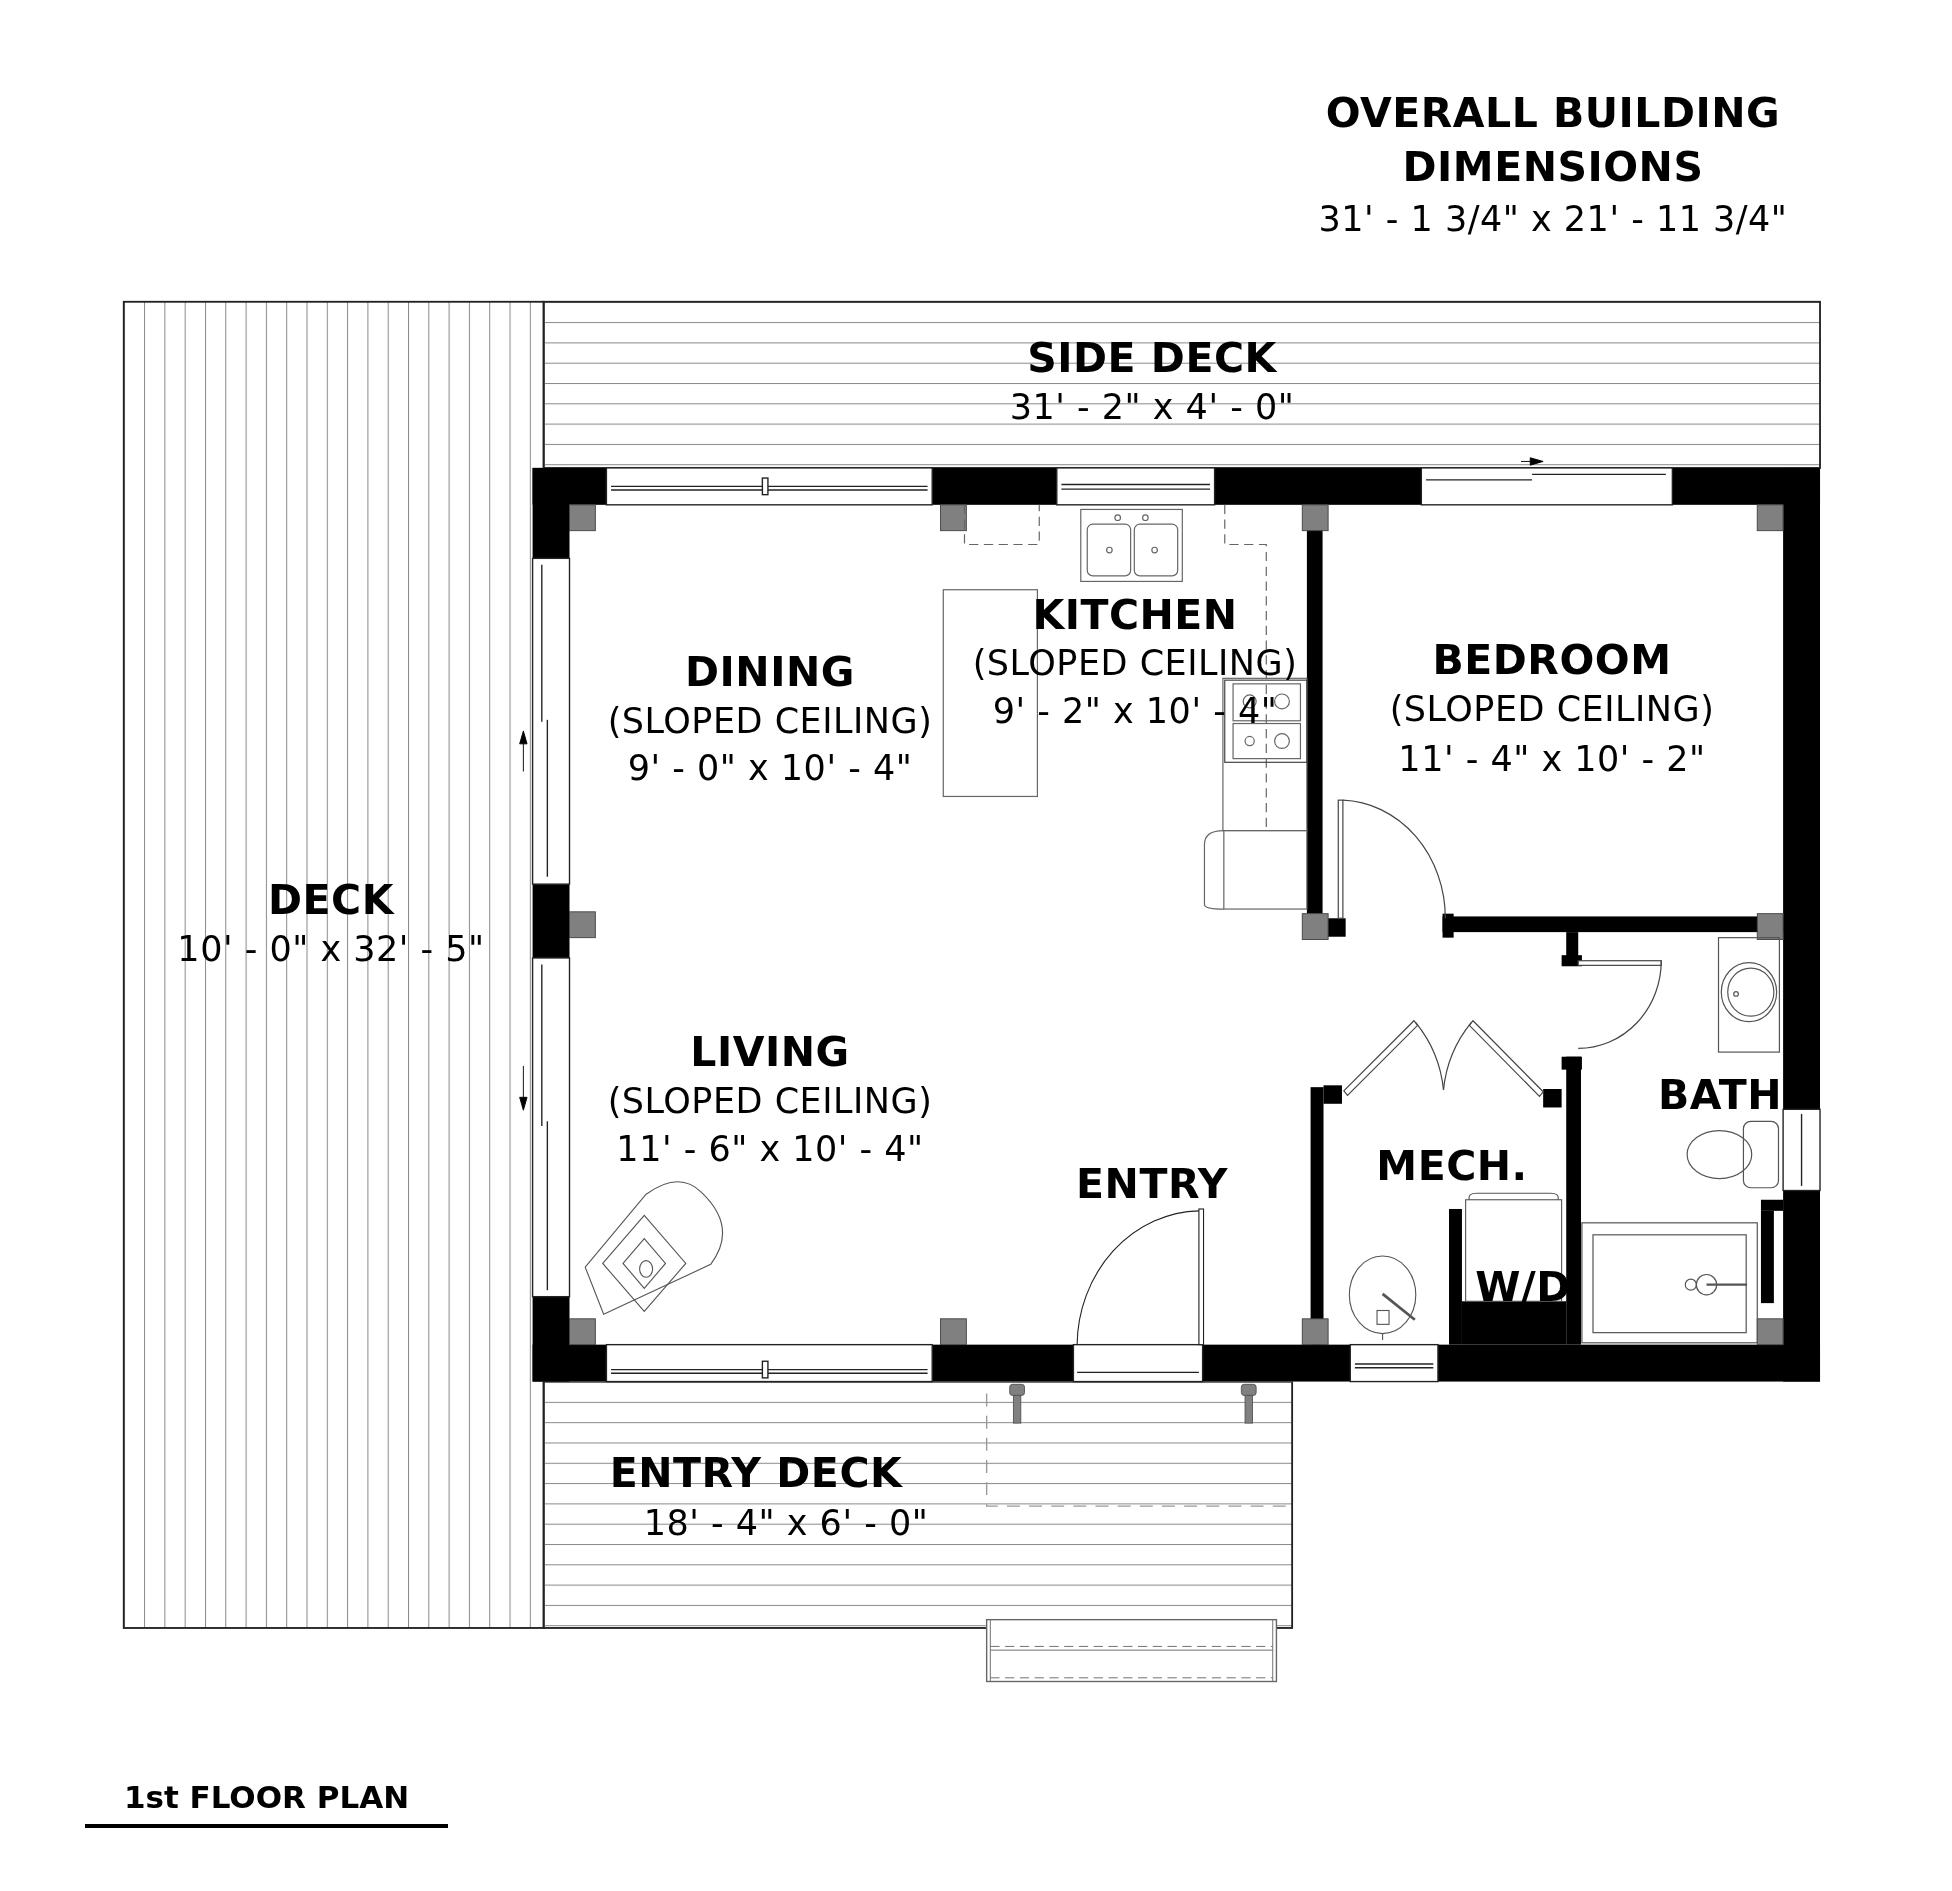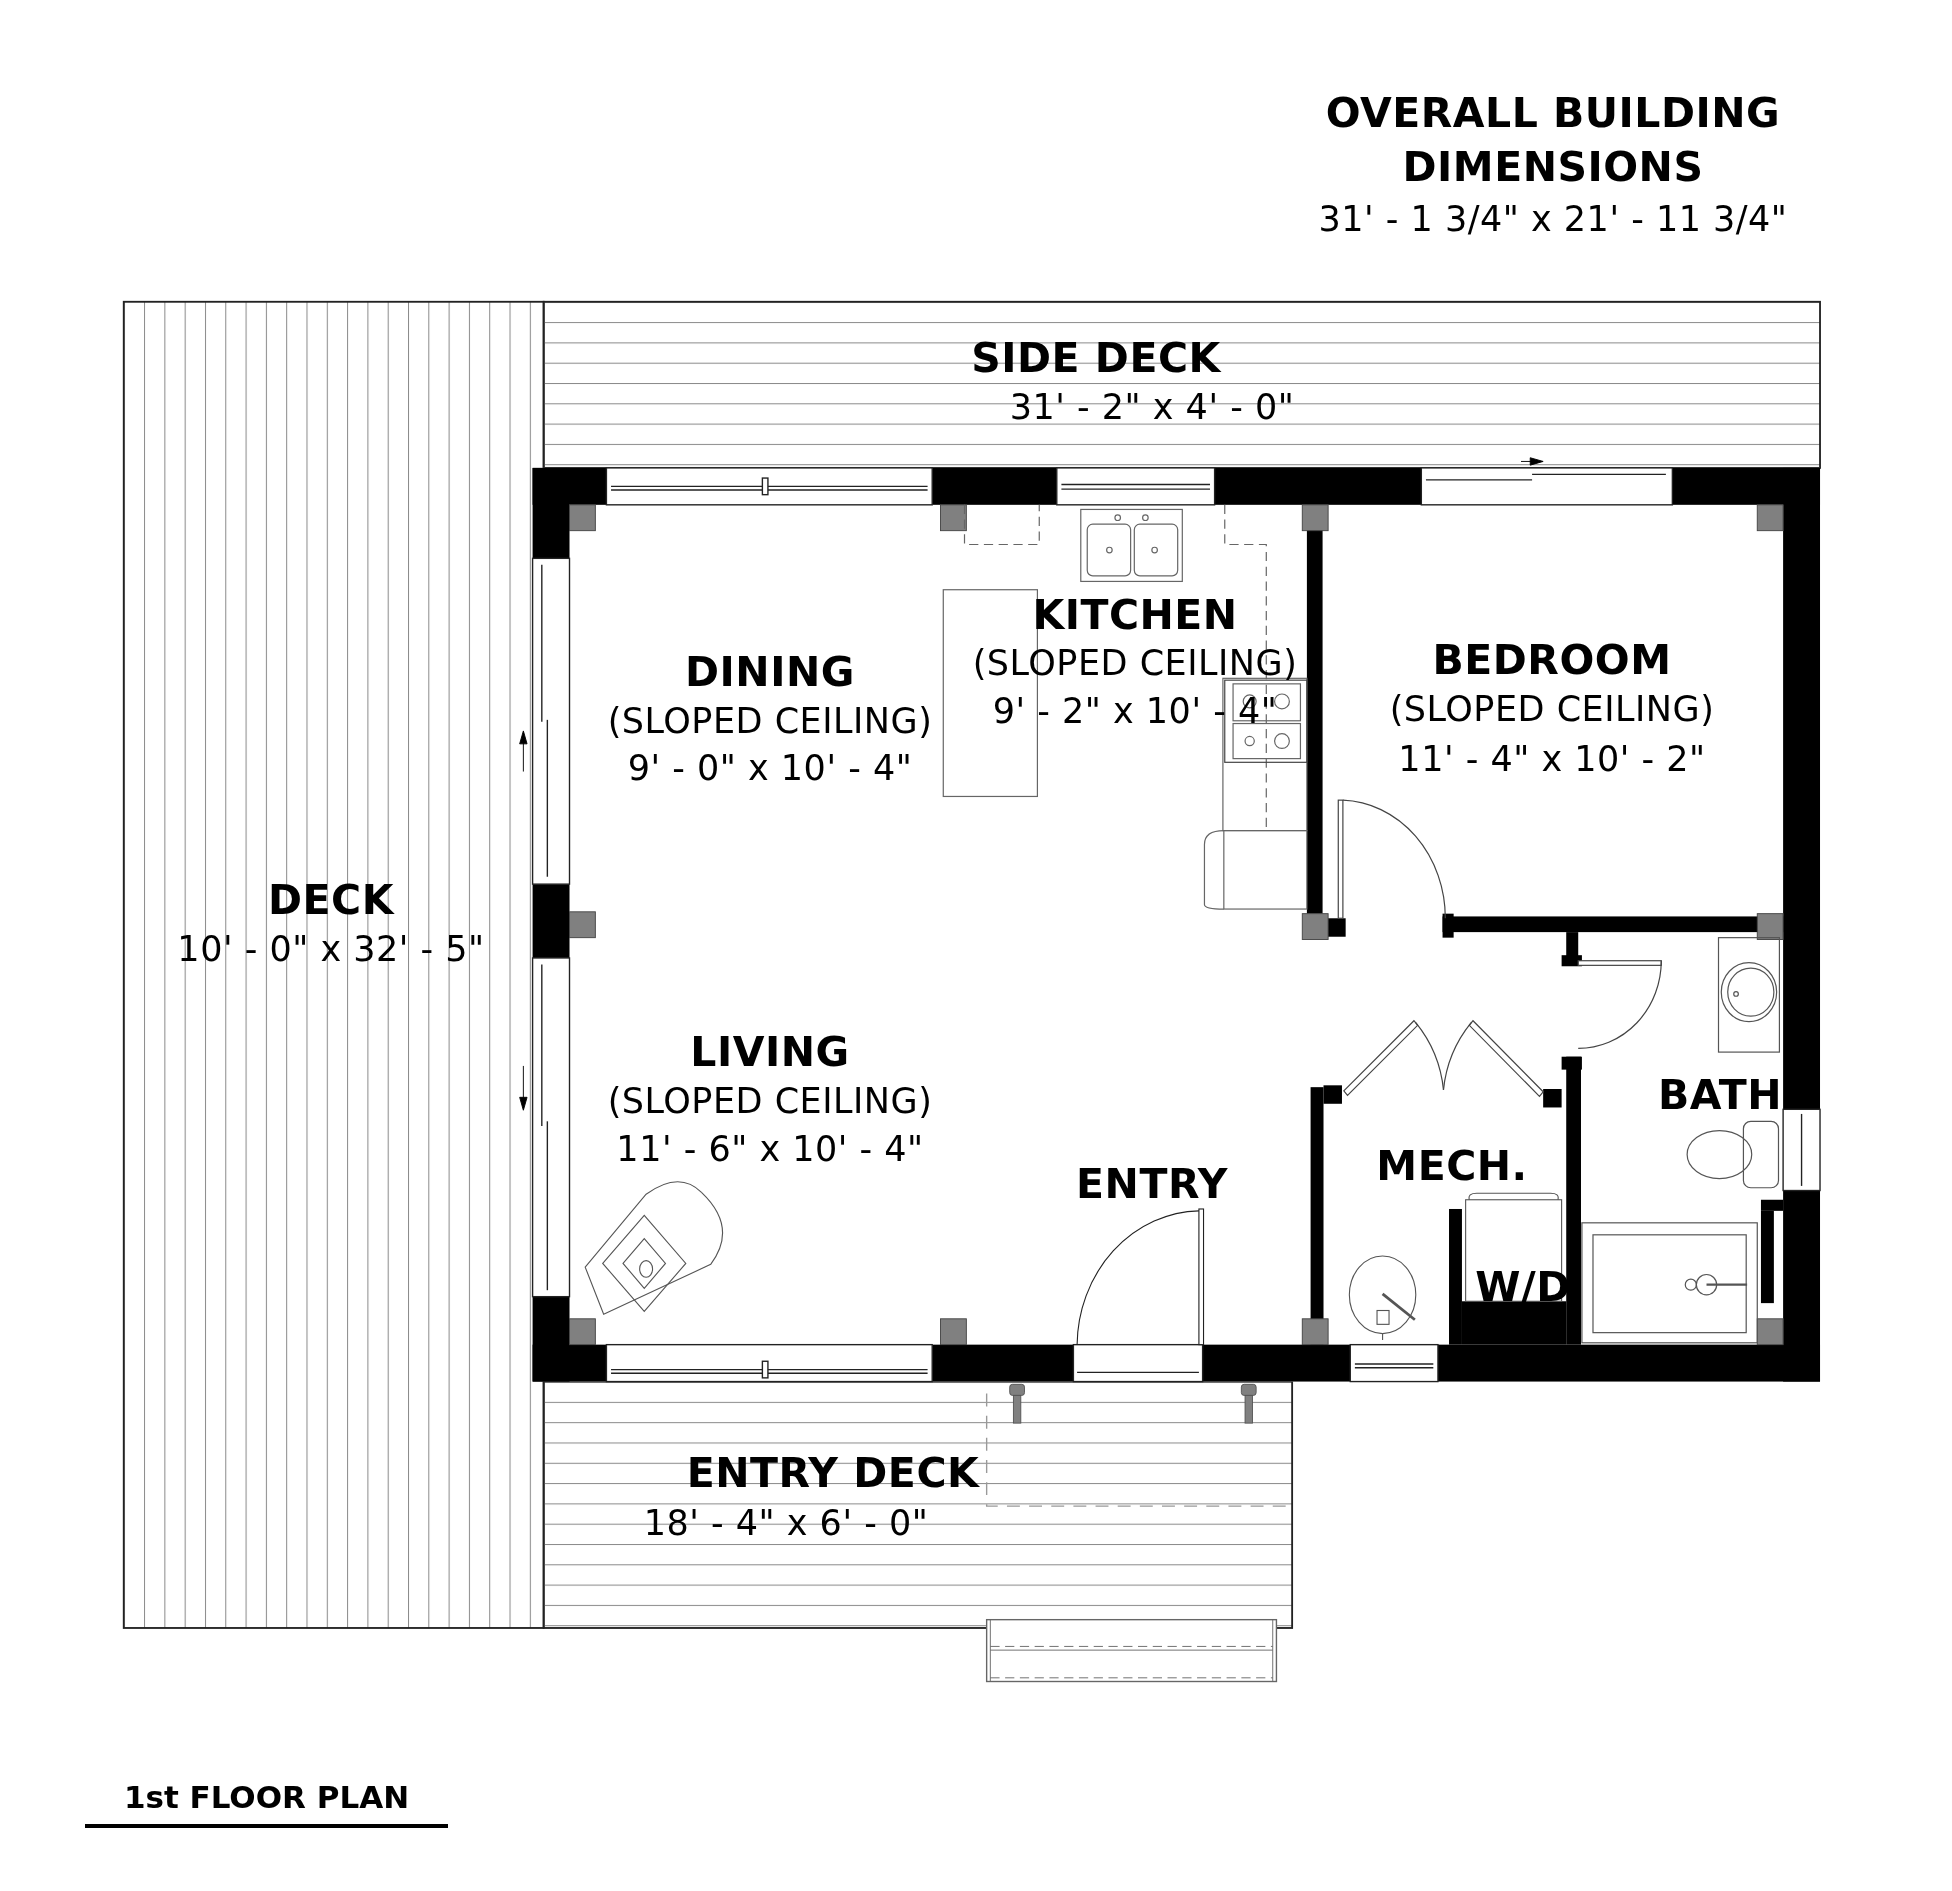--- a/index.html
+++ b/index.html
@@ -250,27 +250,27 @@
     <polygon points="653,1369 698,1317 743,1369 698,1421" transform="rotate(0)"></polygon>
     <polygon points="675,1369 698,1342 721,1369 698,1396"></polygon>
     <ellipse cx="700" cy="1375" rx="7" ry="9"></ellipse>
   </g>
 </svg>
 
 <div class="lbl bold" style="left:1553px; top:113px;">OVERALL BUILDING</div>
 <div class="lbl bold" style="left:1553px; top:167px;">DIMENSIONS</div>
 <div class="lbl thin" style="left:1553px; top:219px;">31' - 1 3/4" x 21' - 11 3/4"</div>
 
-<div class="lbl bold" style="left:1096px; top:358px;">SIDE DECK</div>
+<div class="lbl bold" style="left:1152px; top:358px;">SIDE DECK</div>
 <div class="lbl thin" style="left:1152px; top:407px;">31' - 2" x 4' - 0"</div>
 
 <div class="lbl bold" style="left:331px; top:900px;">DECK</div>
 <div class="lbl thin" style="left:331px; top:949px;">10' - 0" x 32' - 5"</div>
 
-<div class="lbl bold" style="left:833px; top:1473px;">ENTRY DECK</div>
+<div class="lbl bold" style="left:756px; top:1473px;">ENTRY DECK</div>
 <div class="lbl thin" style="left:786px; top:1523px;">18' - 4" x 6' - 0"</div>
 
 <div class="lbl bold" style="left:770px; top:672px;">DINING</div>
 <div class="lbl thin" style="left:770px; top:721px;">(SLOPED CEILING)</div>
 <div class="lbl thin" style="left:770px; top:768px;">9' - 0" x 10' - 4"</div>
 
 <div class="lbl bold" style="left:1135px; top:615px;">KITCHEN</div>
 <div class="lbl thin" style="left:1135px; top:663px;">(SLOPED CEILING)</div>
 <div class="lbl thin" style="left:1135px; top:711px;">9' - 2" x 10' - 4"</div>
 

